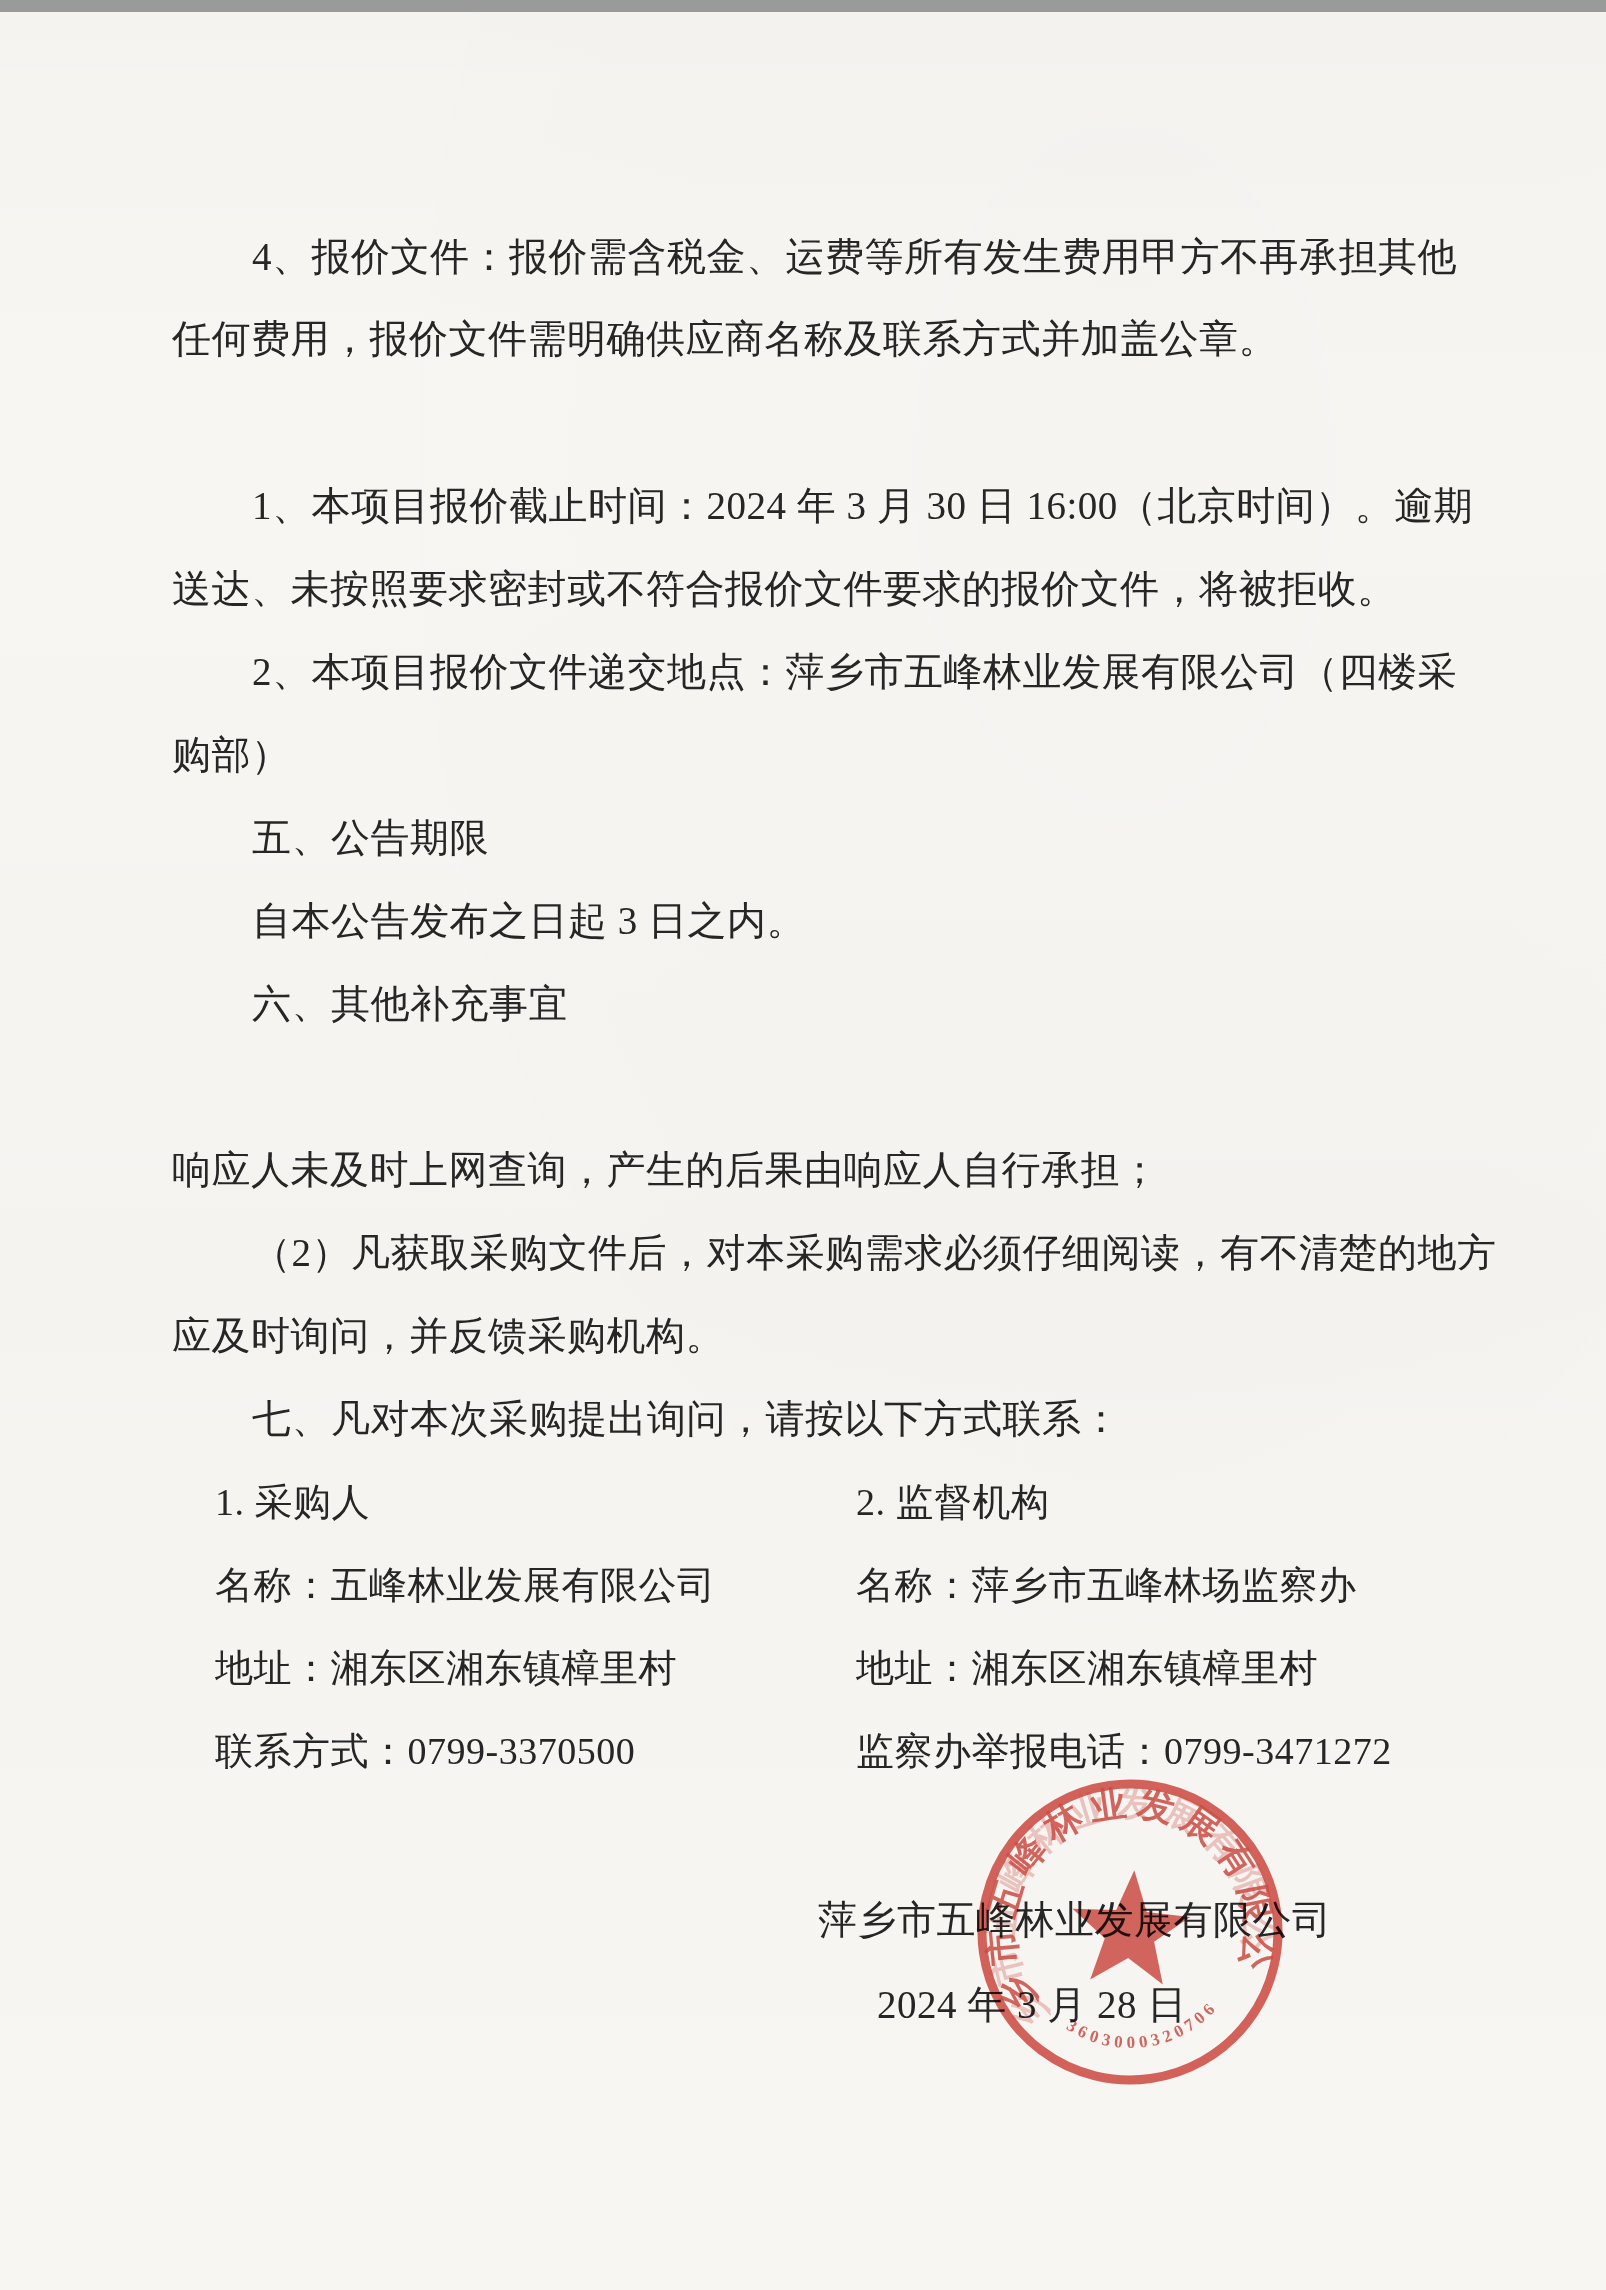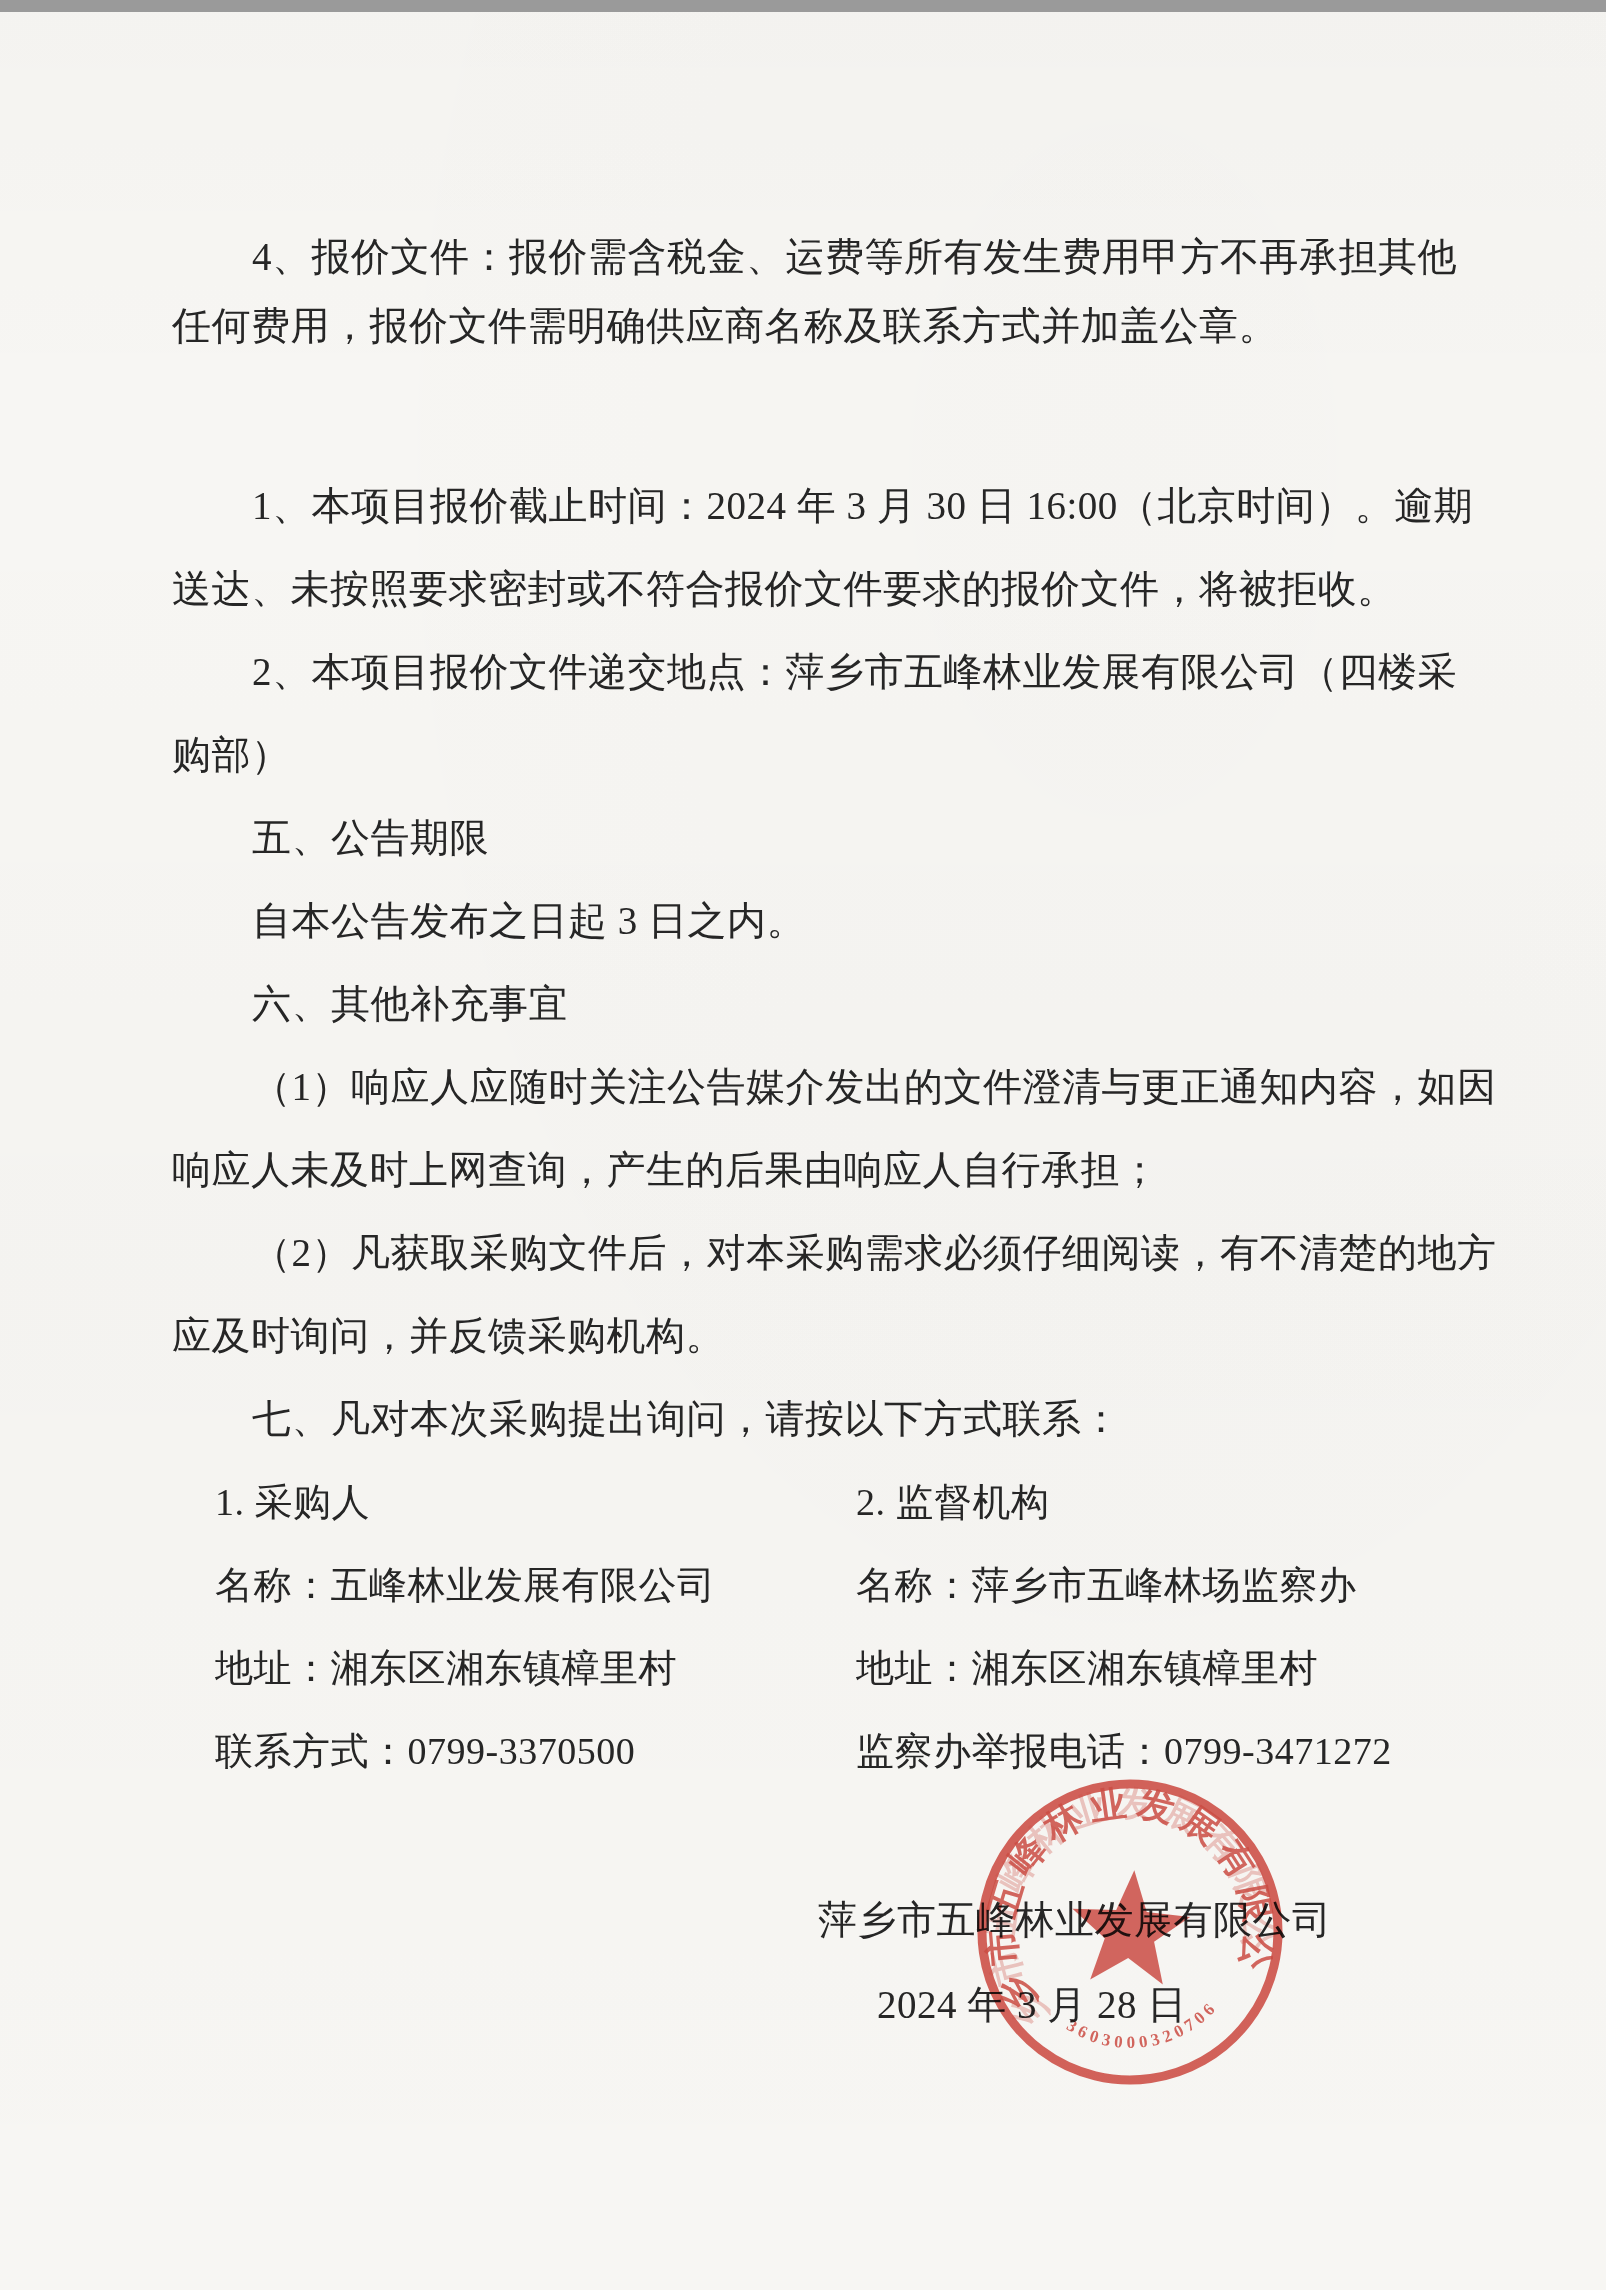--- a/index.html
+++ b/index.html
@@ -55,29 +55,28 @@
     font-family:"Liberation Serif","DejaVu Serif",serif;
     font-weight:bold;
   }
 </style>
 </head>
 <body>
 
 <div class="page">
 
   <div class="bline indent" style="top:215px">4、报价文件：报价需含税金、运费等所有发生费用甲方不再承担其他</div>
-  <div class="bline flush" style="top:284px">任何费用，报价文件需明确供应商名称及联系方式并加盖公章。</div>
+  <div class="bline flush" style="top:297px">任何费用，报价文件需明确供应商名称及联系方式并加盖公章。</div>
   <div class="bline indent" style="top:464px">1、本项目报价截止时间：2024 年 3 月 30 日 16:00（北京时间）。逾期</div>
   <div class="bline flush" style="top:547px">送达、未按照要求密封或不符合报价文件要求的报价文件，将被拒收。</div>
   <div class="bline indent" style="top:630px">2、本项目报价文件递交地点：萍乡市五峰林业发展有限公司（四楼采</div>
   <div class="bline flush" style="top:713px">购部）</div>
   <div class="bline indent" style="top:796px">五、公告期限</div>
   <div class="bline indent" style="top:879px">自本公告发布之日起 3 日之内。</div>
   <div class="bline indent" style="top:962px">六、其他补充事宜</div>
-  <div class="bline indent" style="top:1045px">（1）响应人应随时关注公告媒介发出的文件澄清与更正通知内容，如因</div>
   <div class="bline flush" style="top:1128px">响应人未及时上网查询，产生的后果由响应人自行承担；</div>
   <div class="bline indent" style="top:1211px">（2）凡获取采购文件后，对本采购需求必须仔细阅读，有不清楚的地方</div>
   <div class="bline flush" style="top:1294px">应及时询问，并反馈采购机构。</div>
   <div class="bline indent" style="top:1377px">七、凡对本次采购提出询问，请按以下方式联系：</div>
 
   <div class="contact col-left" style="top:1460px">1. 采购人</div>
   <div class="contact col-right" style="top:1460px">2. 监督机构</div>
 
   <div class="contact col-left" style="top:1543px">名称：五峰林业发展有限公司</div>
   <div class="contact col-right" style="top:1543px">名称：萍乡市五峰林场监察办</div>

